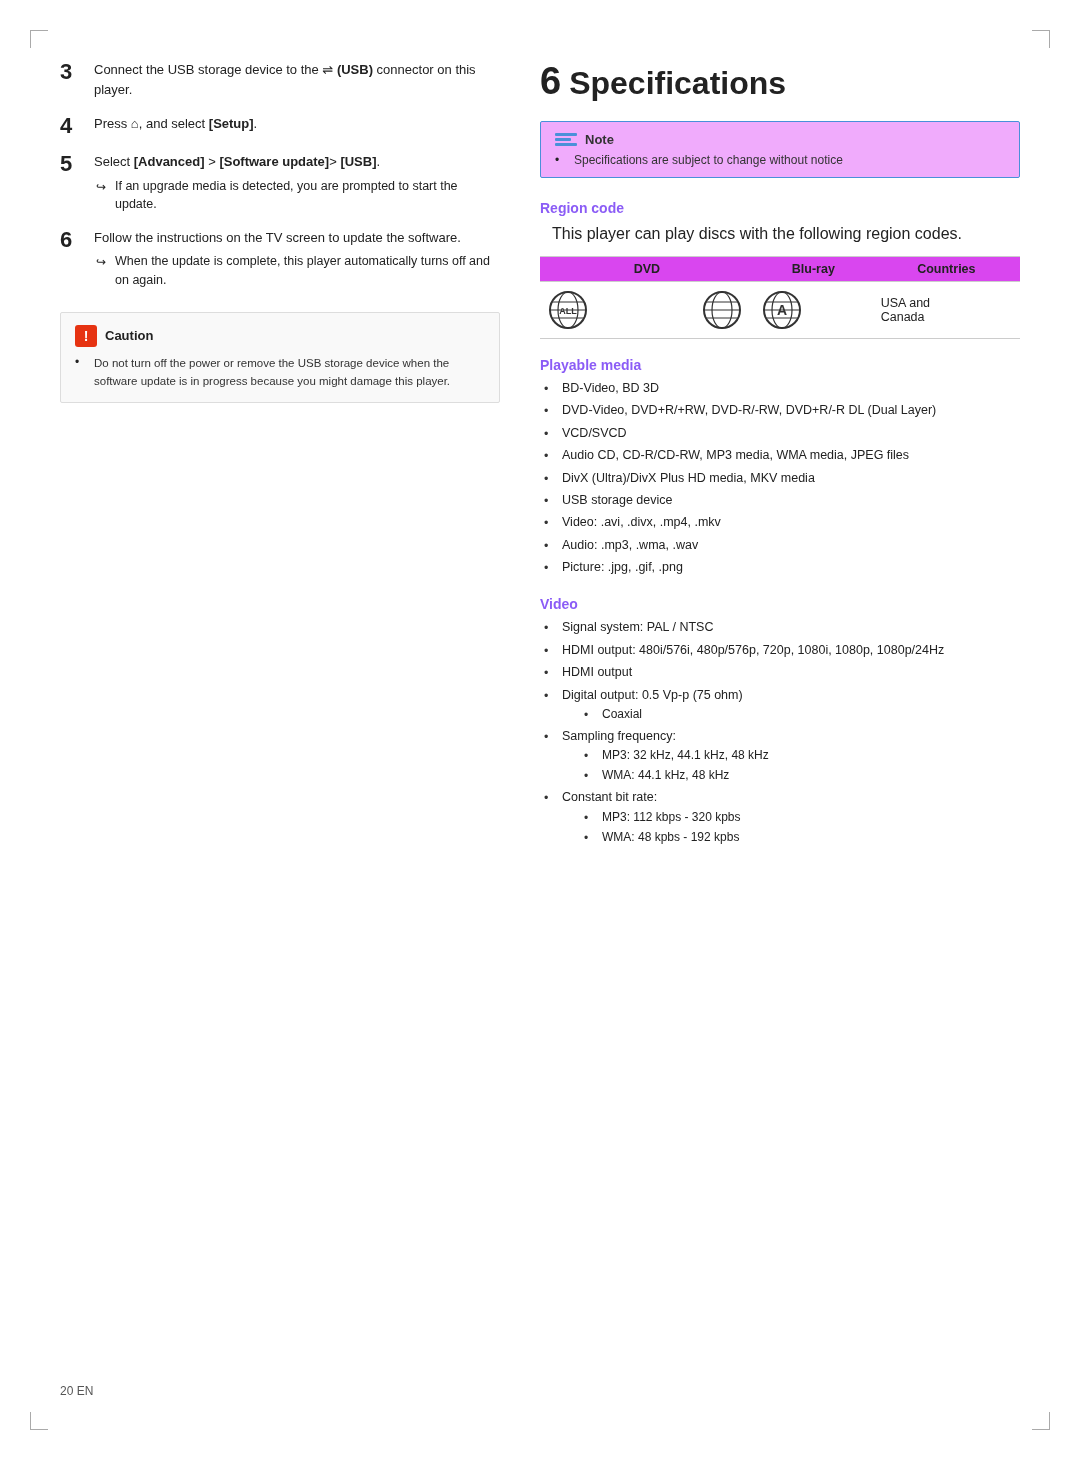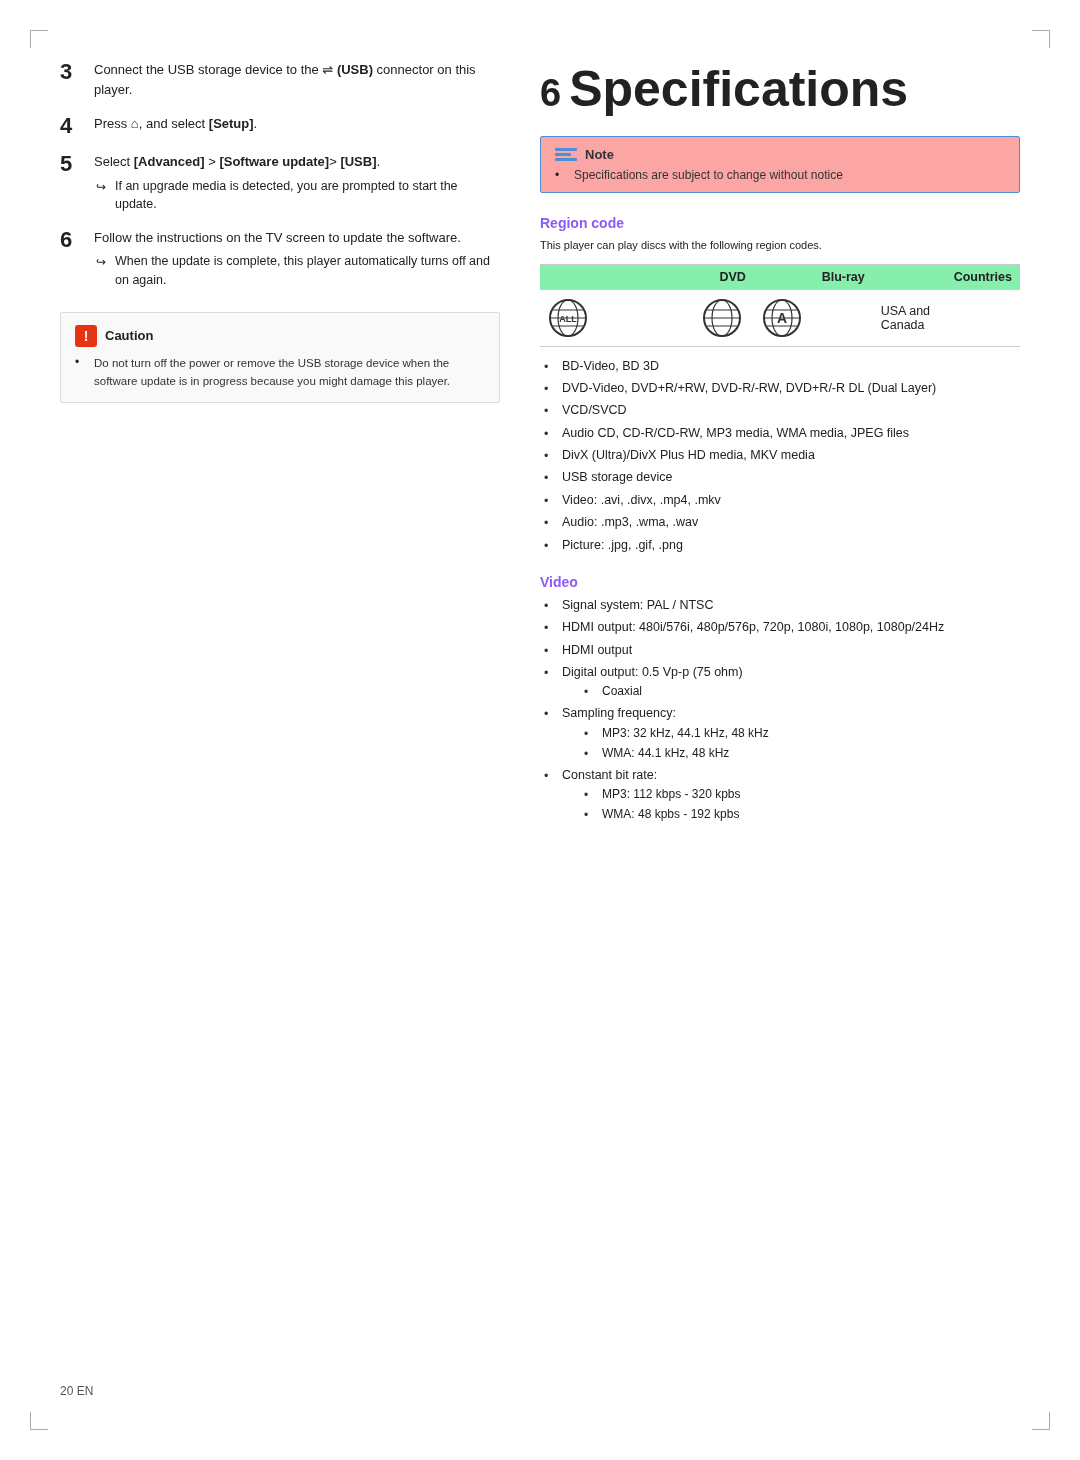--- a/index.html
+++ b/index.html
@@ -138,21 +138,21 @@
       font-size: 38px;
       font-weight: bold;
       margin-right: 8px;
     }
 
     
     .note-box {
       border: 1.5px solid #4a90d9;
       padding: 10px 14px;
       margin-bottom: 22px;
-      background: #fca5a5;
+      background: #f0abfc;
       border-radius: 2px;
     }
     .note-header {
       display: flex;
       align-items: center;
       gap: 8px;
       margin-bottom: 6px;
     }
     .note-icon {
       display: flex;
@@ -187,39 +187,40 @@
     
     .section-title {
       font-size: 14px;
       font-weight: bold;
       margin-top: 18px;
       margin-bottom: 6px;
       color: #8b5cf6;
       border-bottom: none;
     }
     .section-intro {
-      font-size: 11px;
+      font-size: 16px;
       line-height: 1.5;
       margin-bottom: 10px;
+      margin-left: 12px;
     }
 
     
     .region-table {
       width: 100%;
       border-collapse: collapse;
       margin-bottom: 10px;
       border-top: 1px solid #ccc;
     }
     .region-table th {
       font-size: 12.5px;
       font-weight: bold;
-      text-align: right;
+      text-align: center;
       padding: 5px 8px;
       border-bottom: 1px solid #ccc;
-      background: #86efac;
+      background: #d946ef;
     }
     .region-table td {
       padding: 8px 8px;
       vertical-align: middle;
       font-size: 12.5px;
       border-bottom: 1px solid #ccc;
     }
     .globe-svg {
       width: 40px;
       height: 40px;
@@ -335,21 +336,21 @@
           <span class="bullet-dot">•</span>
           <span class="caution-text">Do not turn off the power or remove the USB storage device when the software update is in progress because you might damage this player.</span>
         </div>
       </div>
 
     </div>
 
     <div class="right-col">
 
       <div style="margin-bottom: 18px;">
-        <span class="spec-num">6</span><span style="font-size:50px; font-weight:bold;">Specifications</span>
+        <span class="spec-num">6</span><span style="font-size:32px; font-weight:bold;">Specifications</span>
       </div>
 
       <div class="note-box">
         <div class="note-header">
           <div class="note-icon">
             <div class="note-line"></div>
             <div class="note-line"></div>
             <div class="note-line"></div>
           </div>
           <span class="note-label">Note</span>
@@ -406,20 +407,21 @@
                   <text x="20" y="25" text-anchor="middle" font-size="14" font-weight="bold" fill="#333" font-family="Arial">A</text>
                 </svg>
               </div>
             </td>
             <td style="white-space: pre-line;">USA and
 Canada</td>
           </tr>
         </tbody>
       </table>
 
+      <div class="section-title">Playable media</div>
       <ul class="bullet-list">
         <li>
             <span class="dot">•</span>
             <span>BD-Video, BD 3D</span>
           </li>
         <li>
             <span class="dot">•</span>
             <span>DVD-Video, DVD+R/+RW, DVD-R/-RW, DVD+R/-R DL (Dual Layer)</span>
           </li>
         <li>

